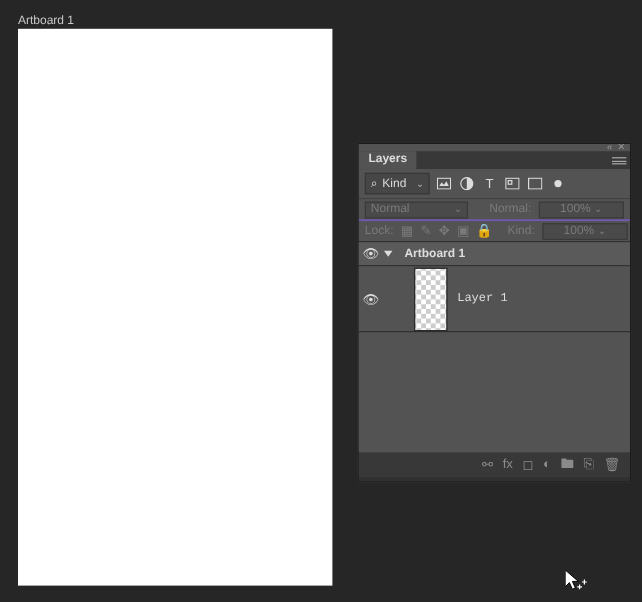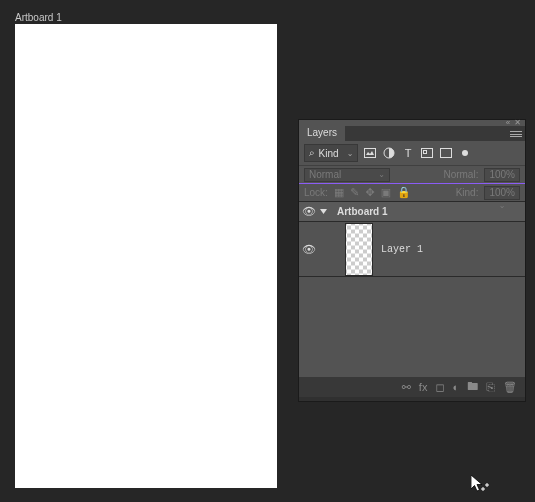--- a/index.html
+++ b/index.html
@@ -5,40 +5,40 @@
 *{margin:0;padding:0;box-sizing:border-box;font-family:Tahoma,Arial,sans-serif;}
 body{background:#262626;width:535px;height:502px;overflow:hidden;position:relative;}
 .artboard-label{position:absolute;top:12px;left:15px;font-size:10px;color:#c8c8c8;}
 .artboard{position:absolute;top:24px;left:15px;width:262px;height:464px;background:#fff;}
 
 .panel{position:absolute;top:119px;left:298px;width:228px;background:#535353;border:1px solid #1a1a1a;}
 .panel-topbar{height:6px;background:#535353;display:flex;justify-content:flex-end;align-items:center;gap:4px;padding-right:4px;}
 .panel-topbar span{color:#999;font-size:8px;line-height:6px;cursor:pointer;}
 
 .panel-tabs{height:15px;background:#383838;display:flex;align-items:stretch;justify-content:space-between;}
-.tab{background:#535353;color:#ddd;font-size:10px;padding:1px 8px 0;font-weight:normal;}
+.tab{background:#535353;color:#ddd;font-size:10px;padding:1px 8px 0;font-weight:bold;}
 .menu-btn{width:18px;display:flex;align-items:center;justify-content:center;color:#aaa;}
 .menu-lines{width:12px;height:8px;position:relative;}
 .menu-lines:before,.menu-lines:after{content:"";position:absolute;left:0;right:0;height:1px;background:#aaa;}
 .menu-lines:before{top:1px;}
 .menu-lines:after{bottom:1px;}
 .menu-lines span{position:absolute;left:0;right:0;top:50%;height:1px;background:#aaa;}
 
 .filter-row{height:25px;background:#535353;display:flex;align-items:center;gap:5px;padding:0 5px;border-bottom:1px solid #404040;}
 .combo{display:flex;align-items:center;background:#464646;border:1px solid #383838;height:18px;padding:0 4px;gap:4px;}
 .combo .ico{color:#ddd;font-size:10px;}
 .combo .txt{color:#ddd;font-size:10px;}
 .combo .chev{color:#aaa;font-size:8px;margin-left:4px;}
 .filter-ico{width:14px;height:14px;display:flex;align-items:center;justify-content:center;color:#ddd;}
 .dot{width:6px;height:6px;border-radius:50%;background:#ddd;}
 
 .blend-row{height:18px;background:#535353;display:flex;align-items:center;padding:0 5px;gap:6px;color:#7a7a7a;font-size:10px;border-bottom:1px solid #8b5cf6;}
 .blend-combo{flex:0 0 86px;display:flex;align-items:center;justify-content:space-between;background:#4a4a4a;border:1px solid #3a3a3a;height:14px;padding:0 4px;}
 .spacer{flex:1;}
-.val-box{display:flex;align-items:center;background:#4a4a4a;border:1px solid #3a3a3a;height:14px;padding:0 4px;gap:3px;flex-direction:column;}
+.val-box{display:flex;align-items:center;background:#4a4a4a;border:1px solid #3a3a3a;height:14px;padding:0 17px;gap:3px;}
 
 .lock-row{height:18px;background:#535353;display:flex;align-items:center;padding:0 5px;gap:6px;color:#7a7a7a;font-size:10px;border-bottom:1px solid #2a2a2a;}
 .mini-ico{color:#7a7a7a;font-size:11px;}
 
 .layers-list{background:#535353;}
 .layer-row{display:flex;align-items:center;height:20px;background:#454545;border-bottom:1px solid #2a2a2a;}
 .layer-row.selected{background:#5a5a5a;}
 .vis-col{width:20px;text-align:center;color:#ddd;font-size:11px;}
 .disc-col{width:14px;text-align:center;color:#ddd;}
 .layer-name{color:#ddd;font-size:10px;font-weight:bold;padding-left:4px;}

